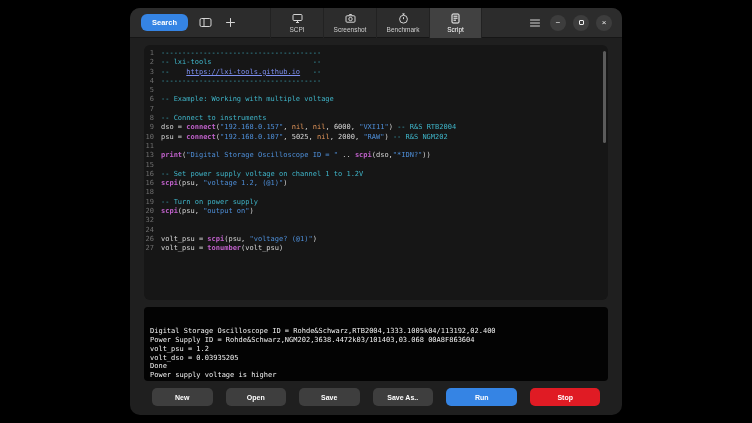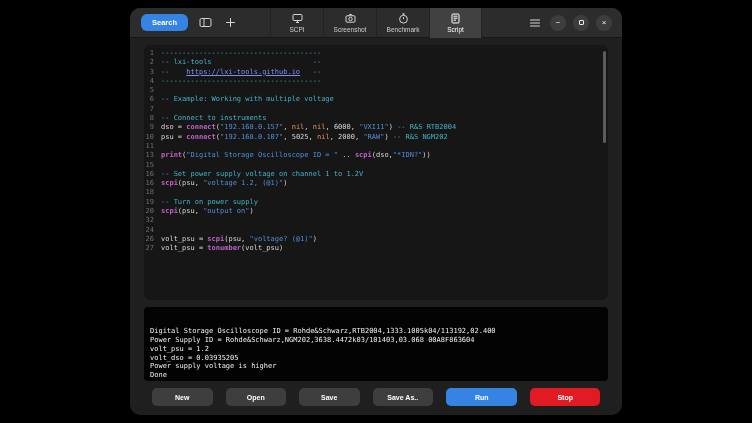--- a/index.html
+++ b/index.html
@@ -218,21 +218,21 @@
           </div>
           <div class="code-row">
             <span class="lnum">27</span>
             <span class="code"><span class="tok-plain">volt_psu = </span><span class="tok-keyword">tonumber</span><span class="tok-plain">(volt_psu)</span></span>
           </div>
         </div>
       <div class="scroll-thumb"></div>
     </div>
 
     <div class="console">
-      <div><div>Digital Storage Oscilloscope ID = Rohde&amp;Schwarz,RTB2004,1333.1005k04/113192,02.400</div><div>Power Supply ID = Rohde&amp;Schwarz,NGM202,3638.4472k03/101403,03.068 00A8F863604</div><div>volt_psu = 1.2</div><div>volt_dso = 0.03935205</div><div>Power supply voltage is higher</div><div>Done</div></div>
+      <div><div>Digital Storage Oscilloscope ID = Rohde&amp;Schwarz,RTB2004,1333.1005k04/113192,02.400</div><div>Power Supply ID = Rohde&amp;Schwarz,NGM202,3638.4472k03/101403,03.068 00A8F863604</div><div>volt_psu = 1.2</div><div>volt_dso = 0.03935205</div><div>Done</div><div>Power supply voltage is higher</div></div>
     </div>
 
     <div class="toolbar">
       <button class="btn">New</button>
       <button class="btn">Open</button>
       <button class="btn">Save</button>
       <button class="btn">Save As..</button>
       <button class="btn run">Run</button>
       <button class="btn stop">Stop</button>
     </div>

